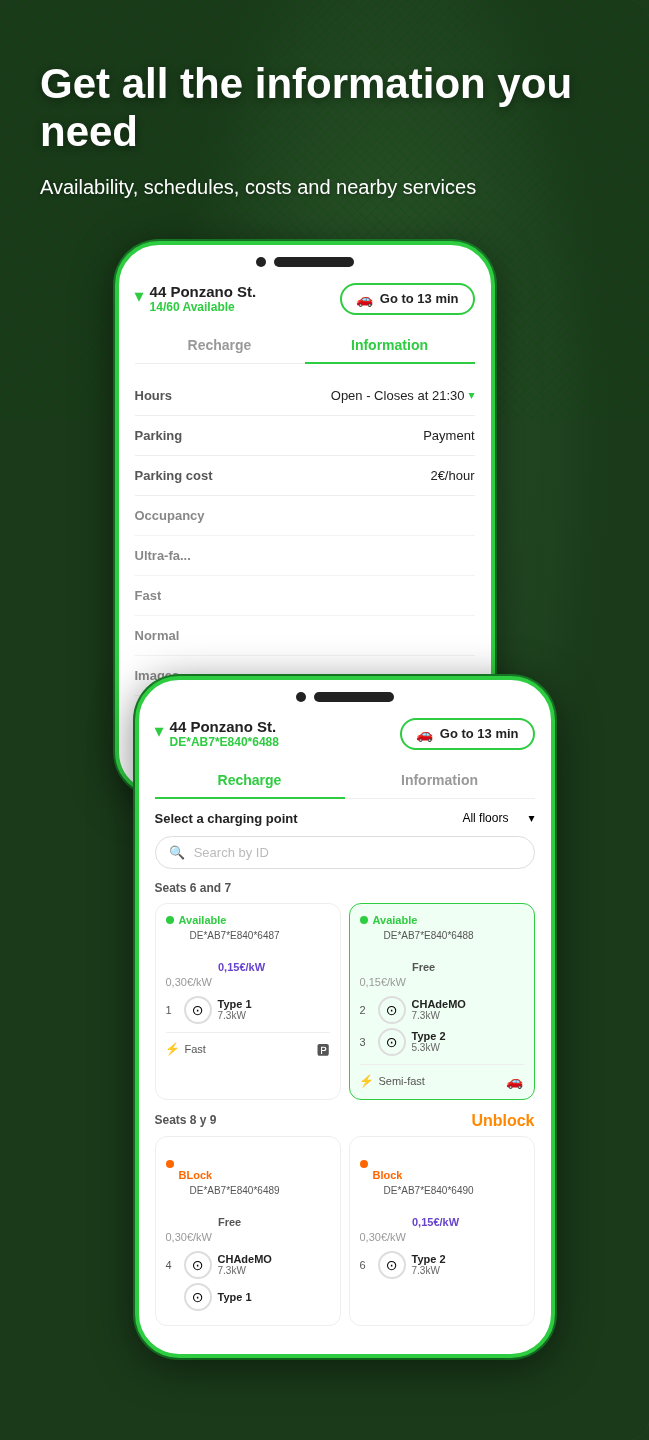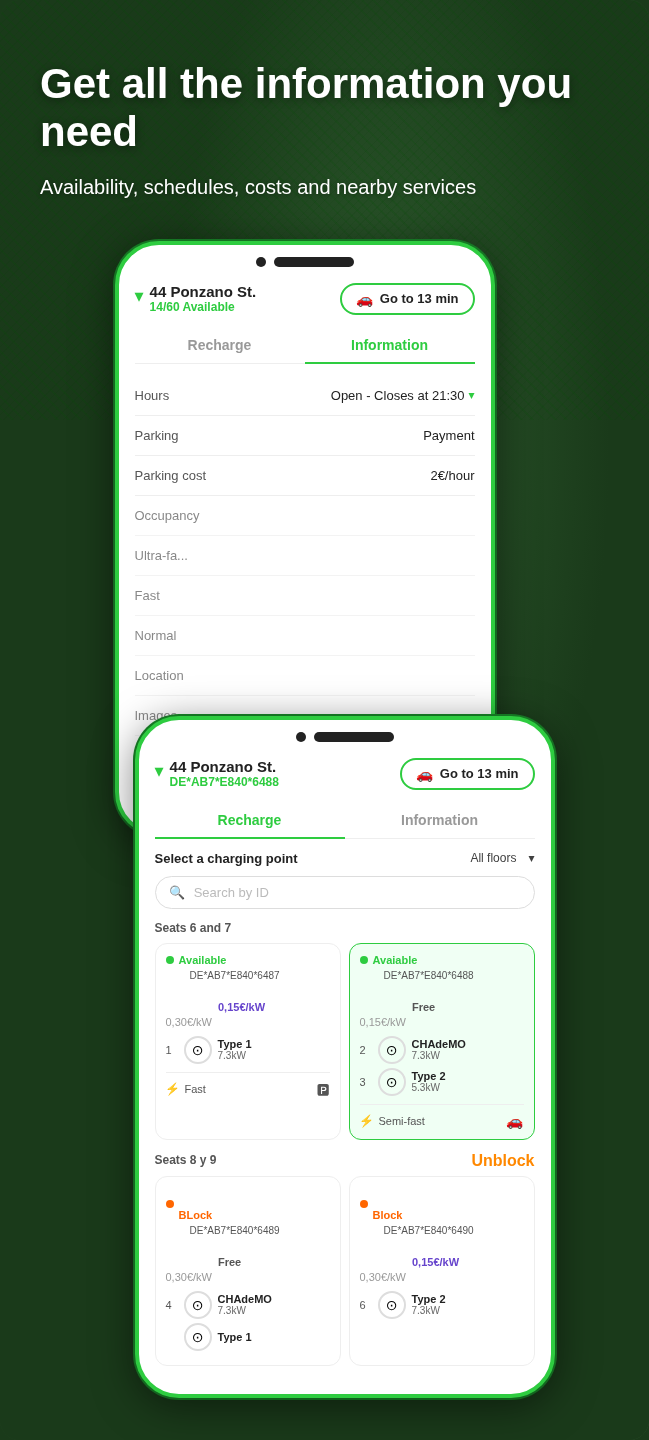--- a/index.html
+++ b/index.html
@@ -220,21 +220,21 @@
       display: flex;
       justify-content: space-between;
       align-items: center;
       padding: 12px 0;
       border-bottom: 1px solid #eee;
       font-size: 13px;
     }
 
     .info-label {
       color: #555;
-      font-weight: 400;
+      font-weight: 700;
     }
 
     .info-value {
       color: #222;
       font-weight: 500;
       display: flex;
       align-items: center;
       gap: 4px;
     }
 
@@ -253,23 +253,23 @@
 
     .section-title {
       font-size: 13px;
       font-weight: 600;
       color: #222;
     }
 
     .all-floors {
       display: flex;
       align-items: center;
-      gap: 12px;
+      gap: 20px;
       font-size: 12px;
-      color: #404040;
+      color: #000000;
       font-weight: 500;
       cursor: pointer;
     }
 
     
     .search-bar {
       display: flex;
       align-items: center;
       border: 1.5px solid #ddd;
       border-radius: 20px;
@@ -529,23 +529,20 @@
       <div class="info-row partial">
         <span class="info-label truncated">Ultra-fa...</span>
       </div>
       <div class="info-row partial">
         <span class="info-label truncated">Fast</span>
       </div>
       <div class="info-row partial">
         <span class="info-label truncated">Normal</span>
       </div>
       <div class="info-row partial">
-        <span class="info-label truncated">Location</span>
-      </div>
-      <div class="info-row partial">
         <span class="info-label truncated">Images</span>
       </div>
       <div class="info-row partial">
         <span class="info-label truncated">Comme...</span>
       </div>
       <div class="info-row partial">
         <span class="info-label truncated">Connec...</span>
       </div>
     </div>
   </div>

